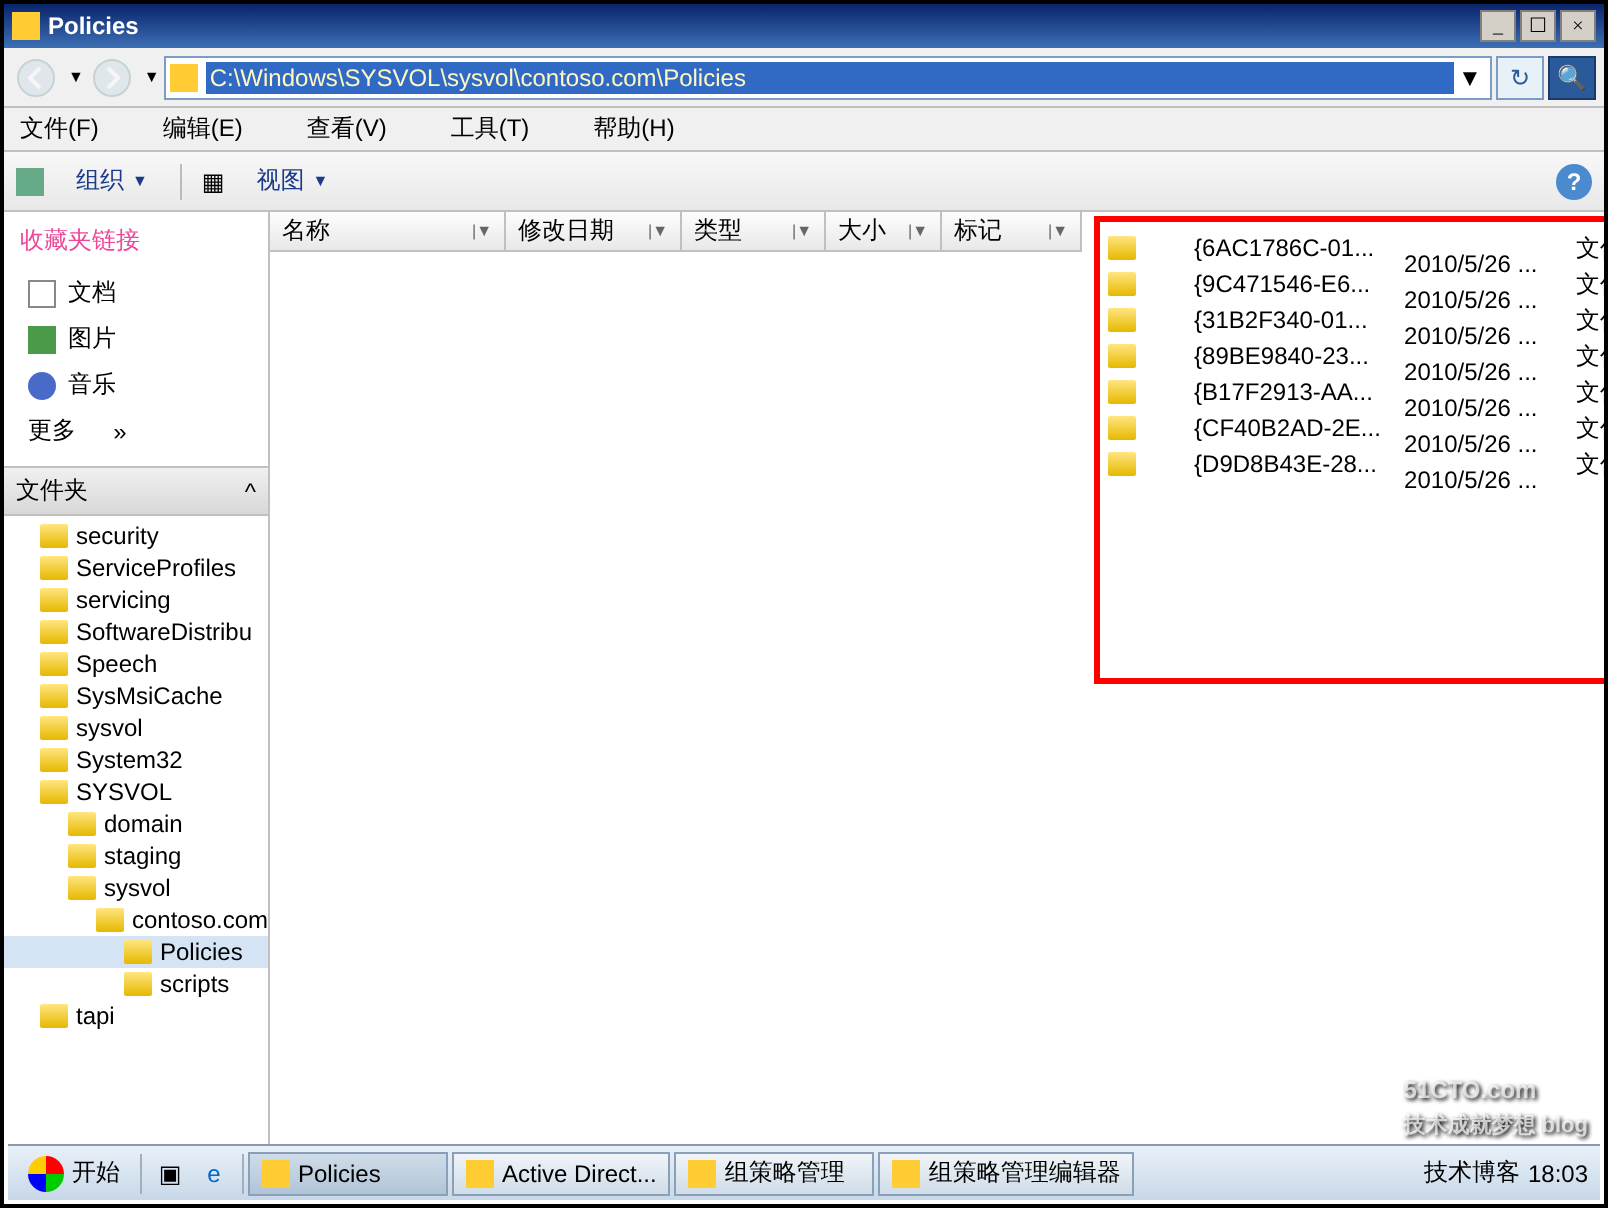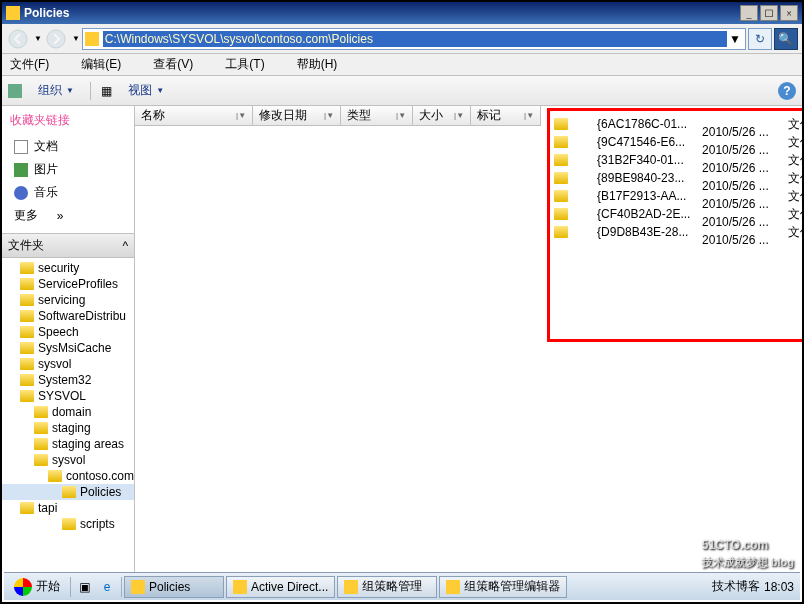--- a/index.html
+++ b/index.html
@@ -187,41 +187,37 @@
         <div class="treeitem indent2">
           <span class="folder-icon"></span>
           <span>domain</span>
         </div>
         <div class="treeitem indent2">
           <span class="folder-icon"></span>
           <span>staging</span>
         </div>
         <div class="treeitem indent2">
           <span class="folder-icon"></span>
-          <span>staging areas</span>
-        </div>
-        <div class="treeitem indent2">
-          <span class="folder-icon"></span>
           <span>sysvol</span>
         </div>
         <div class="treeitem indent3">
           <span class="folder-icon"></span>
           <span>contoso.com</span>
         </div>
         <div class="treeitem indent4 sel">
           <span class="folder-icon"></span>
           <span>Policies</span>
         </div>
+        <div class="treeitem indent4">
+          <span class="folder-icon"></span>
+          <span>scripts</span>
+        </div>
         <div class="treeitem indent1">
           <span class="folder-icon"></span>
           <span>tapi</span>
-        </div>
-        <div class="treeitem indent4">
-          <span class="folder-icon"></span>
-          <span>scripts</span>
         </div>
       </div>
   </div>
 
   <div class="rightpane">
     <div class="colheaders">
       <div class="colhdr" style="width:118px">
           <span>名称</span>
           <span class="sortarrow">|▼</span>
         </div>

